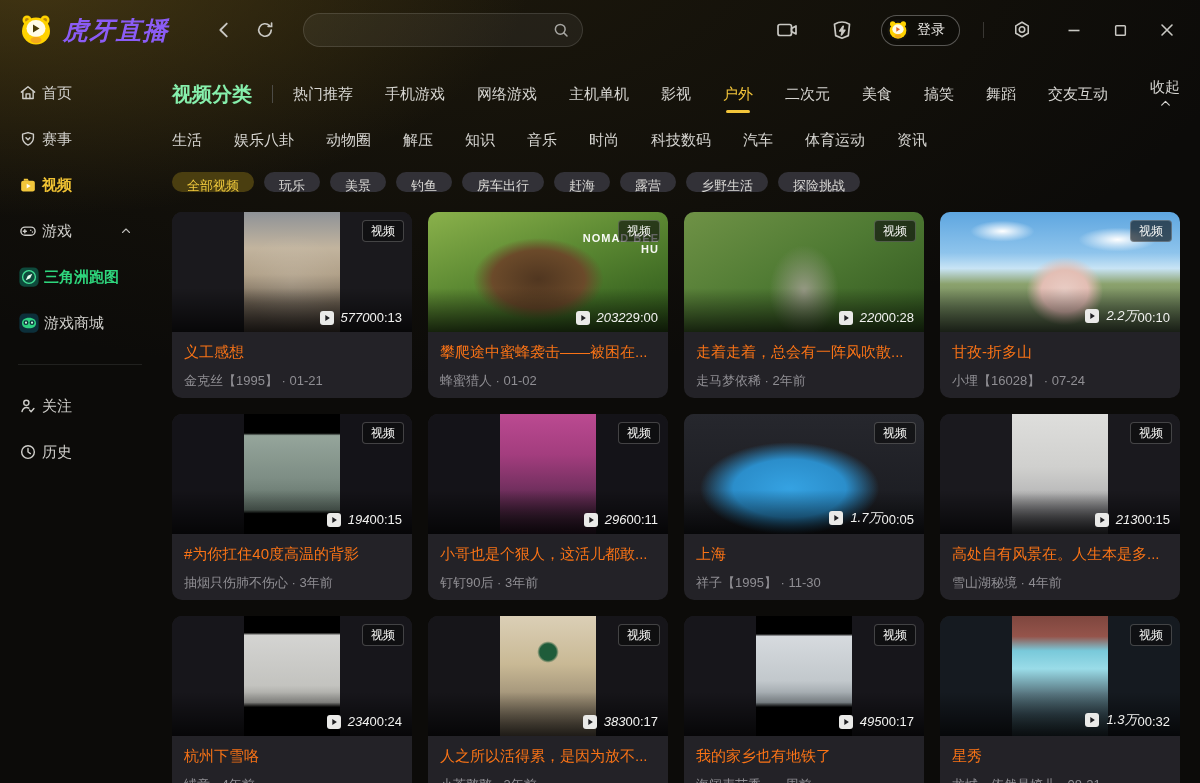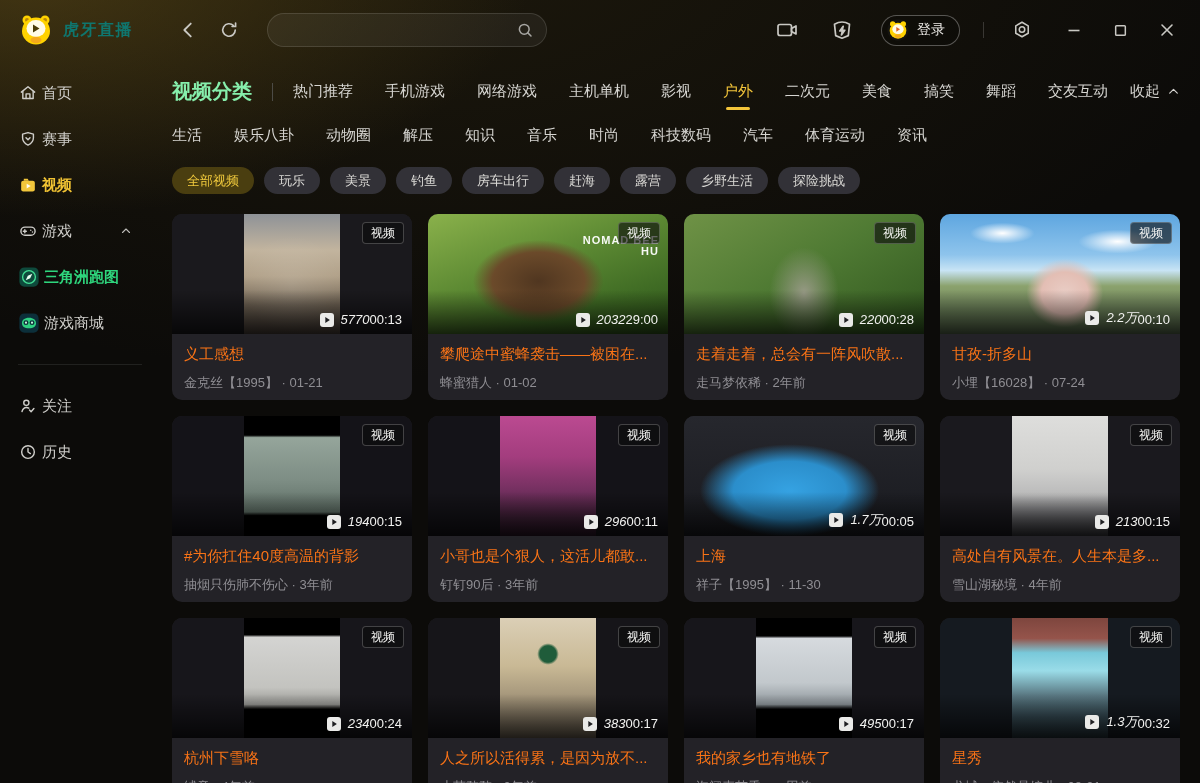--- a/index.html
+++ b/index.html
@@ -11,21 +11,21 @@
       radial-gradient(820px 400px at 2% -4%, rgba(99,79,24,.60), rgba(99,79,24,0) 62%),
       radial-gradient(1500px 760px at 34% -8%, rgba(66,54,18,.30), rgba(0,0,0,0) 58%),
       #0c0b09;
     user-select:none;
   }
   .ic { display:inline-flex; align-items:center; justify-content:center; line-height:0; }
 
   
   .topbar { height:60px; display:flex; align-items:center; padding:0 22px 0 18px; }
   .logo { display:flex; align-items:center; gap:9px; cursor:pointer; }
-  .logo-text { font-size:16px; font-weight:bold; color:#0f766e; letter-spacing:1.5px; }
+  .logo-text { font-size:25px; font-weight:bold; color:#8b5cf6; letter-spacing:1.5px;font-style:italic; }
   .nav-group { display:flex; align-items:center; gap:12px; margin-left:40px; color:#c9c8c3; }
   .tb-btn { background:none; border:none; color:#c9c8c3; cursor:pointer; display:inline-flex; align-items:center; padding:4px; }
   .search { margin-left:24px; width:280px; height:34px; border-radius:17px;
     background:rgba(255,255,255,.055); border:1px solid rgba(255,255,255,.12);
     display:flex; align-items:center; justify-content:flex-end; padding:0 12px; cursor:text; }
   .tb-right { margin-left:auto; display:flex; align-items:center; gap:23px; color:#c9c8c3; }
   .login-pill { display:flex; align-items:center; gap:7px; border:1px solid rgba(255,255,255,.30);
     border-radius:16px; height:31px; padding:0 14px 0 4px; cursor:pointer; background:rgba(0,0,0,.18); }
   .login-pill span { font-size:14px; color:#eceae6; }
   .tb-divider { width:1px; height:16px; background:rgba(255,255,255,.17); }
@@ -46,27 +46,27 @@
 
   
   .hrow1 { display:flex; align-items:center; margin-top:18px; }
   .page-title { font-size:20px; font-weight:bold; color:#86efac; white-space:nowrap; }
   .vdiv { width:1px; height:18px; background:#4c4b46; margin:0 20px; flex:none; }
   .tabs { display:flex; align-items:center; gap:32px; font-size:15px; color:#d6d5d1; }
   .tab { position:relative; white-space:nowrap; cursor:pointer; }
   .tab.active { color:#f3c53a; font-weight:normal; }
   .tab.active::after { content:""; position:absolute; left:50%; transform:translateX(-50%);
     bottom:-9px; width:24px; height:3px; border-radius:2px; background:#f3c53a; }
-  .collapse { margin-left:auto; display:flex; align-items:center; gap:7px; font-size:15px;
-    color:#d6d5d1; cursor:pointer; white-space:nowrap; }
+  .collapse { margin-left:auto; display:flex; align-items:center; font-size:15px;
+    color:#d6d5d1; cursor:pointer; white-space:nowrap;flex-direction:column; }
   .row2 { margin-top:21px;text-align:right; }
 
   
   .chips { margin-top:22px; display:flex; gap:10px; }
-  .chip { height:27px; line-height:27px; padding:0 15px; border-radius:14px;
+  .chip { height:20px; line-height:27px; padding:0 15px; border-radius:14px;
     background:#323137; color:#dcdbd7; font-size:13px; cursor:pointer; white-space:nowrap; }
   .chip.active { background:#4a3e10; color:#f2cb3d; }
 
   
   .grid { margin-top:20px; display:grid; grid-template-columns:repeat(4,240px); gap:16px; }
   .card { width:240px; border-radius:10px; overflow:hidden; cursor:pointer; background:#232227; }
   .thumb { height:120px; position:relative; background:#17161a; }
   .badge { position:absolute; top:8px; right:8px; z-index:2; background:rgba(12,12,12,.62);
     border:1px solid rgba(255,255,255,.22); color:#f5f5f3; font-size:12px; line-height:1;
     padding:4px 8px; border-radius:4px; }

